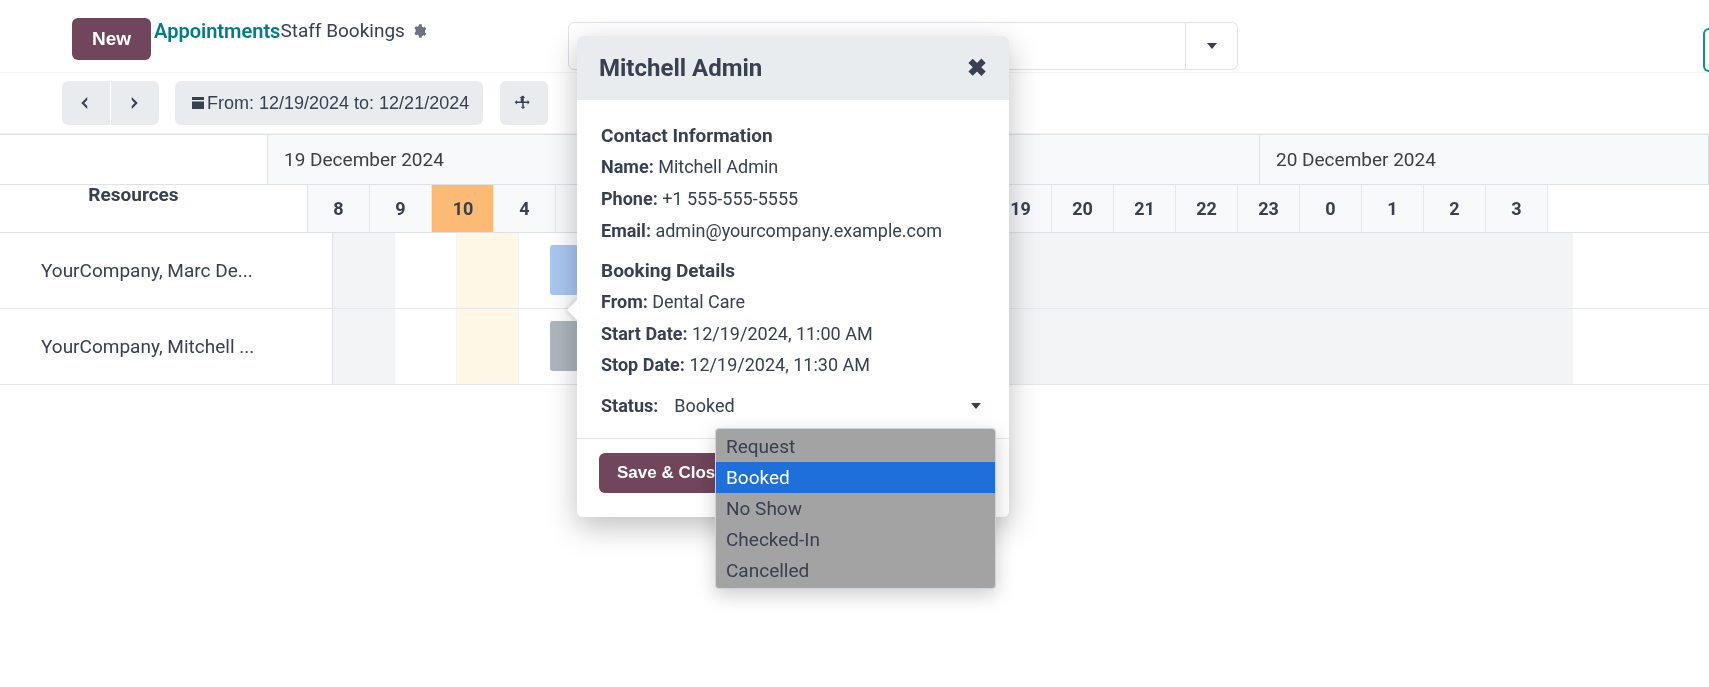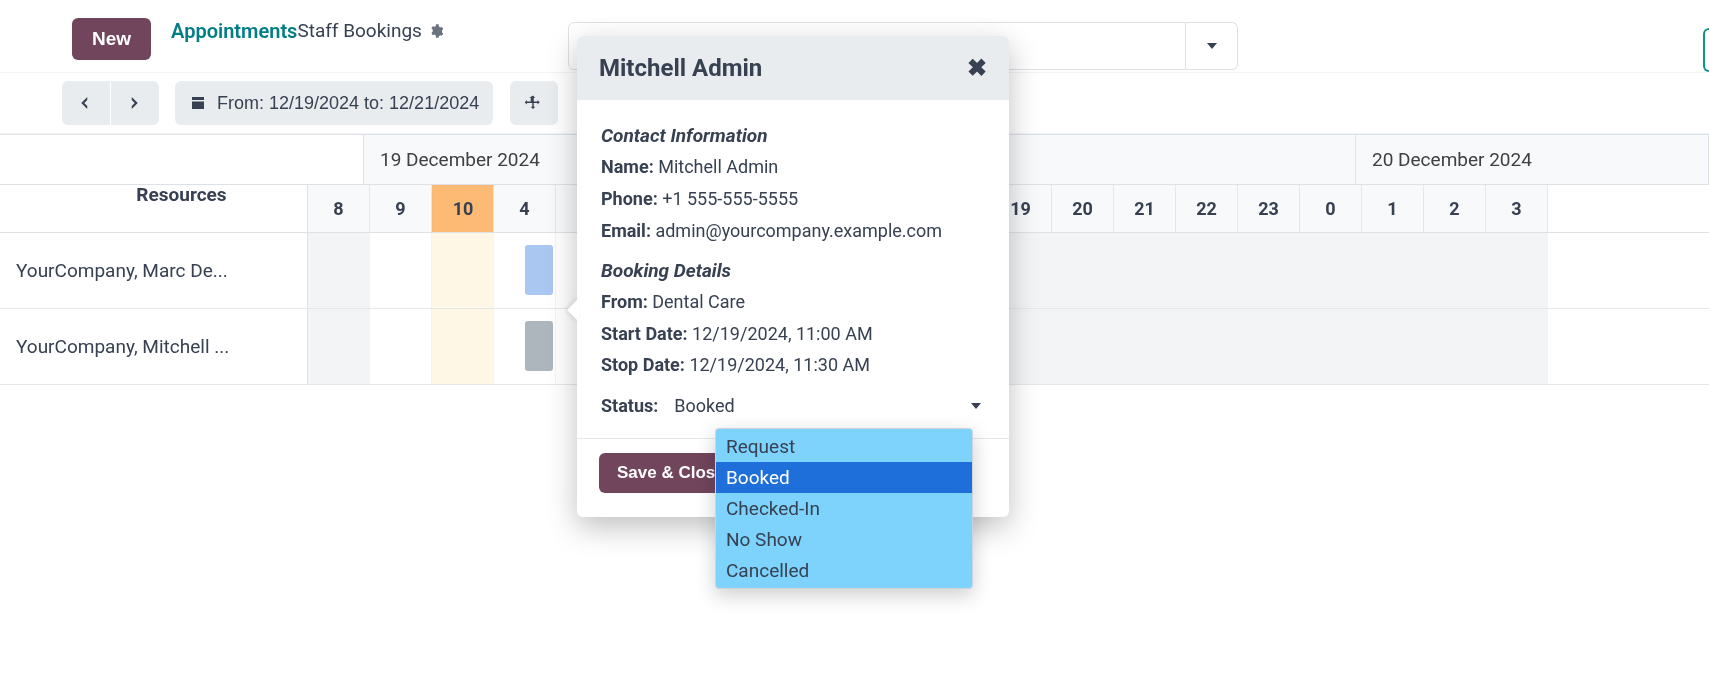--- a/index.html
+++ b/index.html
@@ -14,21 +14,21 @@
   body {
     width: 1709px;
     height: 687px;
     position: relative;
     overflow: hidden;
   }
   .header {
     display: flex;
     align-items: flex-start;
     padding: 18px 0 12px 72px;
-    gap: 20px;
+    gap: 3px;
     position: relative;
   }
   .btn-new {
     background: #71455c;
     color: #fff;
     border: none;
     border-radius: 6px;
     padding: 10px 20px;
     font-size: 19px;
     font-weight: 600;
@@ -95,42 +95,41 @@
   .tbtn {
     background: #e9ecef;
     border: none;
     color: #374151;
     height: 44px;
     min-width: 48px;
     padding: 0 14px;
     font-size: 18px;
     display: inline-flex;
     align-items: center;
-    gap: 10px;
     cursor: pointer;
   }
   .tbtn:first-child { border-radius: 6px 0 0 6px; }
   .tbtn:last-child { border-radius: 0 6px 6px 0; }
   .tbtn.single { border-radius: 6px; }
   .tbtn + .tbtn { margin-left: 1px; }
   .arrow-icon { width:18px; height:18px; fill:#374151; }
   .cal-icon { width:18px; height:18px; fill:#374151; }
   .expand-icon { width:18px; height:18px; fill:#374151; }
 
   .gantt-wrap {
     position: relative;
     border-top: 1px solid #dee2e6;
   }
   .gantt-header-dates {
     display: flex;
     height: 50px;
     border-bottom: 1px solid #dee2e6;
   }
   .resources-col-head {
-    width: 364px;
+    width: 268px;
     border-right: 1px solid #dee2e6;
     display: flex;
     align-items: flex-end;
     justify-content: center;
     padding-bottom: 0;
     font-size: 19px;
     font-weight: 700;
     color: #374151;
   }
   .resources-col-head-inner { position: relative; top: 22px; }
@@ -180,20 +179,21 @@
     width: 308px;
     border-right: 1px solid #dee2e6;
     display: flex;
     align-items: center;
     padding: 0 16px;
     font-size: 19px;
     color: #374151;
     background: #fff;
     white-space: nowrap;
     overflow: hidden;
+    margin-left: 25px;
   }
   .row-cells { display: flex; flex: 1; position: relative; }
   .row-cell {
     width: 62px;
     border-right: 1px solid #f1f3f5;
     background: #fff;
   }
   .row-cell.off { background: #f3f4f6; }
   .row-cell.current { background: #fff7e6; }
   .booking-pill {
@@ -230,21 +230,21 @@
     background: #e9ecef;
     border-radius: 6px 6px 0 0;
     padding: 18px 22px;
     display: flex;
     align-items: center;
     justify-content: space-between;
   }
   .popover-title { font-size: 24px; font-weight: 700; color: #374151; }
   .close-icon { font-size: 24px; font-weight: 900; color: #374151; cursor: pointer; }
   .popover-body { padding: 18px 24px 20px 24px; font-size: 18px; color: #374151; }
-  .section-h { font-weight: 700; font-size: 19px; margin: 14px 0 6px 0; font-style: italic; }
+  .section-h { font-weight: 700; font-size: 19px; margin: 14px 0 6px 0; }
   .section-h:first-child { margin-top: 6px; }
   .kv { margin: 4px 0; line-height: 1.55; }
   .kv b { font-weight: 700; }
   .status-row { display: flex; align-items: center; gap: 12px; margin-top: 14px; }
   .status-label { font-weight: 700; }
   .status-select {
     flex: 1;
     display: flex;
     align-items: center;
     justify-content: space-between;
@@ -261,22 +261,22 @@
     padding: 10px 18px;
     font-size: 17px;
     font-weight: 600;
     cursor: pointer;
   }
 
   .dropdown {
     position: absolute;
     left: 715px;
     top: 428px;
-    width: 258px;
-    background: #7dd3fc;
+    width: 281px;
+    background: #a3a3a3;
     border: 1px solid #ced4da;
     border-radius: 4px;
     box-shadow: 0 6px 20px rgba(0,0,0,0.2);
     z-index: 20;
     padding: 2px 0;
   }
   .dd-item {
     padding: 4px 10px;
     font-size: 19px;
     color: #374151;
@@ -455,16 +455,16 @@
     </div>
   </div>
   <div class="popover-footer">
     <button class="btn-primary">Save &amp; Close</button>
   </div>
 </div>
 
 <div class="dropdown" id="status-dropdown">
     <div class="dd-item">Request</div>
     <div class="dd-item selected">Booked</div>
+    <div class="dd-item">No Show</div>
     <div class="dd-item">Checked-In</div>
-    <div class="dd-item">No Show</div>
     <div class="dd-item">Cancelled</div>
   </div>
 
 </body></html>

